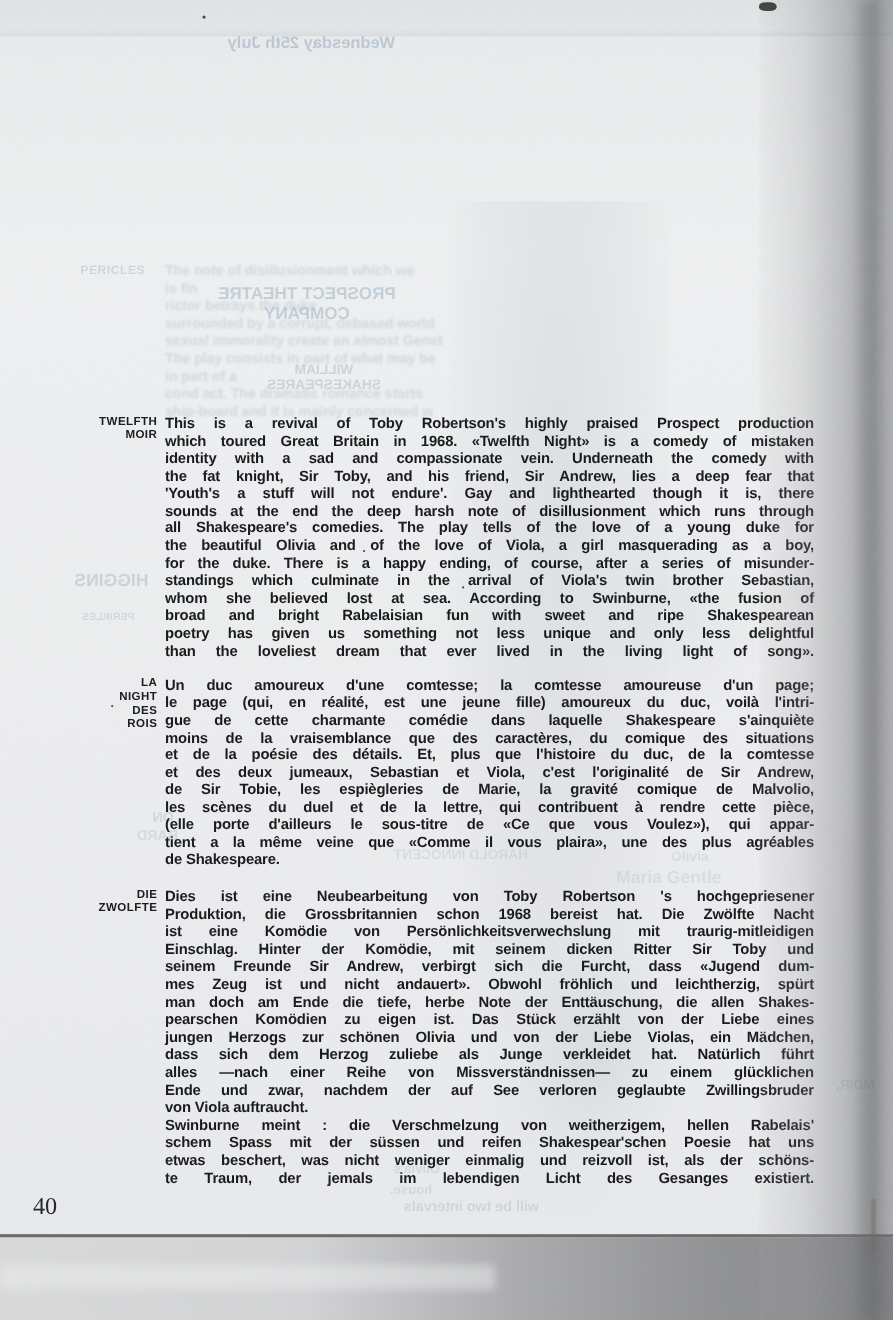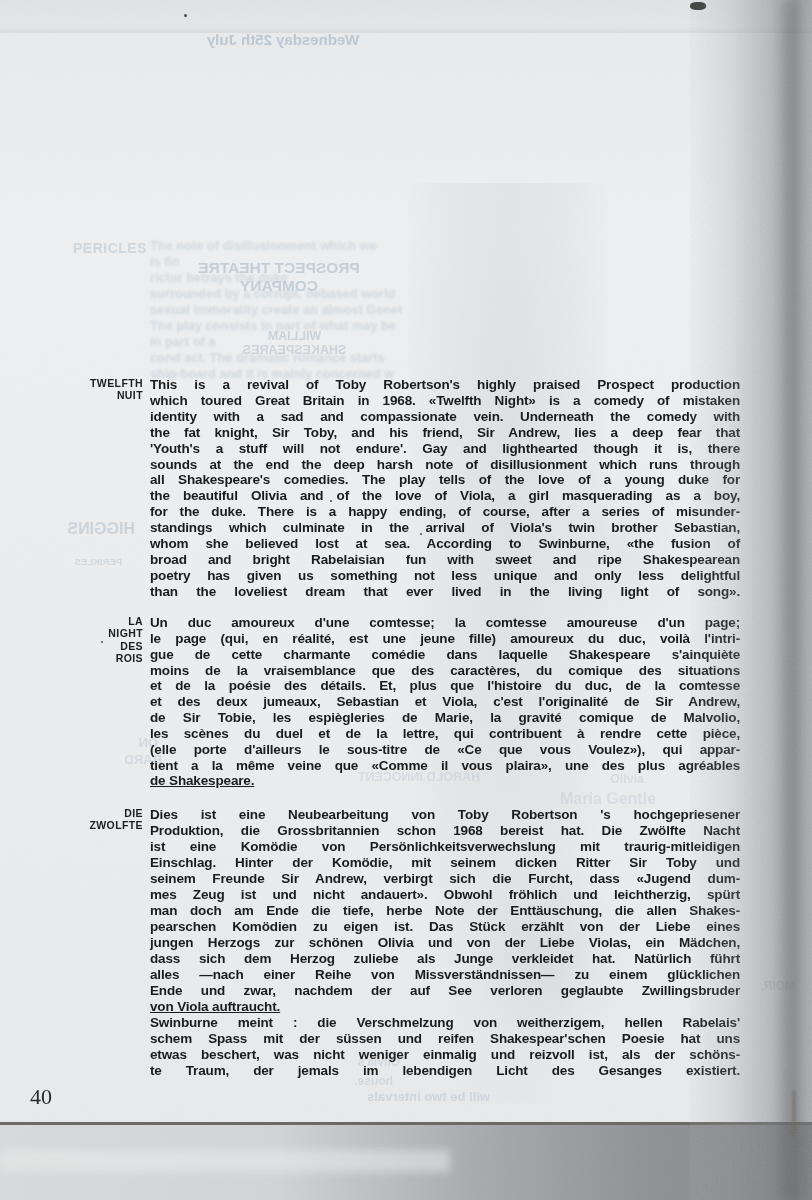--- a/index.html
+++ b/index.html
@@ -38,21 +38,21 @@
     background:rgba(238,239,240,0.5); filter:blur(4px); }
 
   
   .text-section { position:absolute; left:0; width:812px; }
   .margin-label { position:absolute; left:40px; width:103px;
     font-size:10.5px; line-height:12.3px; font-weight:bold; letter-spacing:.4px; color:#17181a; }
   .margin-label .jline { text-align-last:right; }
   .body-col { position:absolute; left:150px; width:590px;
     font-size:13.5px; font-weight:bold; letter-spacing:-0.15px; color:#161719; }
   .jline { text-align:justify; text-align-last:justify; }
-  .jline.nojust { text-align-last:left;text-decoration:underline; }
+  .jline.nojust { text-align-last:left; }
   .s-english .body-col .jline { line-height:15.9px; }
   .s-french  .body-col .jline { line-height:15.85px; }
   .s-german  .body-col .jline { line-height:16px; }
 
   .page-num { position:absolute; left:30px; top:1084px;
     font-family:"Liberation Serif","DejaVu Serif",serif;
     font-size:22px; color:#26272a; }
 
   
   .ghost { position:absolute; font-weight:bold; color:#a9bac8; filter:blur(.7px); }
@@ -85,21 +85,21 @@
       <div class="jline">The note of disillusionment which we</div>
       <div class="jline">is fin</div>
       <div class="jline">rictor betrays the duke</div>
       <div class="jline">surrounded by a corrupt, debased world</div>
       <div class="jline">sexual immorality create an almost Genet</div>
       <div class="jline">The play consists in part of what may be</div>
       <div class="jline">in part of a</div>
       <div class="jline">cond act. The dramatic romance starts</div>
       <div class="jline">ship-board and it is mainly concerned w</div>
     </div>
-  <div class="ghost" style="left:73px; top:240px; font-size:14px; letter-spacing:.5px; opacity:.45;">PERICLES</div>
+  <div class="ghost" style="left:73px; top:240px; font-size:11px; letter-spacing:.5px; opacity:.45;">PERICLES</div>
 
   <div class="ghost mir" style="left:163px; top:259px; width:232px; text-align:center; font-size:15.5px; opacity:.6;">PROSPECT THEATRE COMPANY</div>
   <div class="ghost mir" style="left:222px; top:329px; width:145px; text-align:center; font-size:12.5px; opacity:.5;">WILLIAM SHAKESPEARES</div>
 
   <div class="ghost mir" style="left:50px; top:520px; width:85px; font-size:16px; opacity:.5;">HIGGINS</div>
   <div class="ghost mir" style="left:70px; top:556px; width:52px; font-size:9.5px; opacity:.4;">PERIKLES</div>
 
   <div class="ghost mir" style="left:118px; top:735px; width:40px; font-size:13px; opacity:.4;">ON</div>
   <div class="ghost mir" style="left:92px; top:752px; width:70px; font-size:13px; opacity:.35;">BARD</div>
   <div class="ghost mir" style="left:355px; top:770px; width:125px; font-size:12.5px; opacity:.3;">HAROLD INNOCENT</div>
@@ -107,21 +107,21 @@
   <div class="ghost" style="left:560px; top:790px; font-size:16px; opacity:.28;">Maria Gentle</div>
 
   <div class="ghost mir" style="left:740px; top:979px; width:55px; font-size:12px; opacity:.4;">MOIR,</div>
   <div class="ghost mir" style="left:335px; top:1055px; width:65px; font-size:12px; opacity:.35;">Olivia's</div>
   <div class="ghost mir" style="left:338px; top:1074px; width:55px; font-size:12px; opacity:.35;">house.</div>
   <div class="ghost mir" style="left:278px; top:1089px; width:212px; font-size:13px; opacity:.4;">will be two intervals</div>
 
   <section class="text-section s-english" style="top:377px;">
     <div class="margin-label">
         <div class="jline">TWELFTH</div>
-        <div class="jline">NUIT</div>
+        <div class="jline">MOIR</div>
       </div>
     <div class="body-col">
         <div class="jline">This is a revival of Toby Robertson's highly praised Prospect production</div>
         <div class="jline">which toured Great Britain in 1968. «Twelfth Night» is a comedy of mistaken</div>
         <div class="jline">identity with a sad and compassionate vein. Underneath the comedy with</div>
         <div class="jline">the fat knight, Sir Toby, and his friend, Sir Andrew, lies a deep fear that</div>
         <div class="jline">'Youth's a stuff will not endure'. Gay and lighthearted though it is, there</div>
         <div class="jline">sounds at the end the deep harsh note of disillusionment which runs through</div>
         <div class="jline">all Shakespeare's comedies. The play tells of the love of a young duke for</div>
         <div class="jline">the beautiful Olivia and of the love of Viola, a girl masquerading as a boy,</div>

